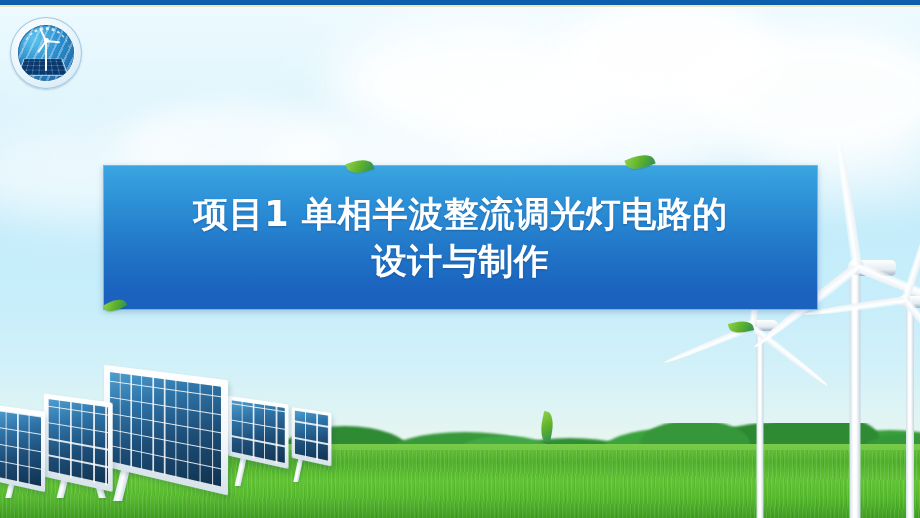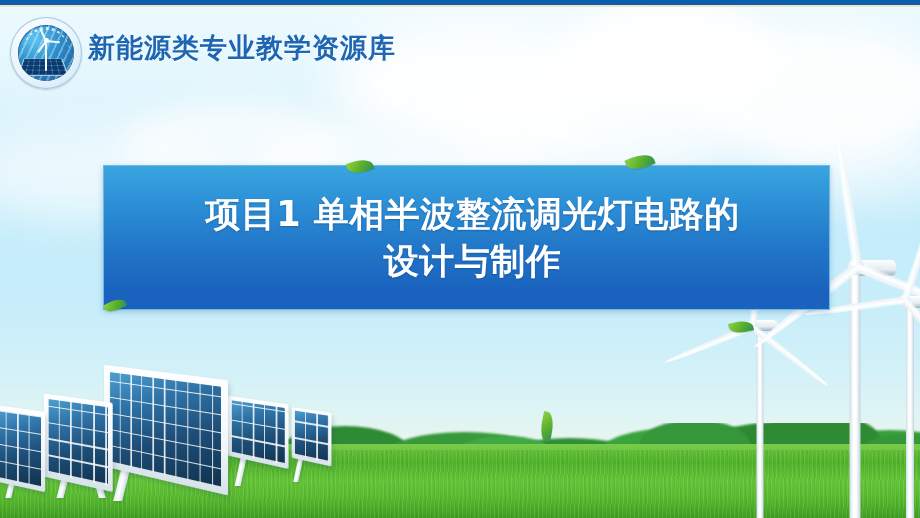--- a/index.html
+++ b/index.html
@@ -75,21 +75,21 @@
     position:absolute;left:90px;top:59px;
     font-size:10.5px;letter-spacing:1.35px;color:#4d9bc9;white-space:nowrap;
   }
 
   
   .banner{
     position:absolute;left:103px;top:165px;width:713px;height:143px;z-index:25;
     background:linear-gradient(to bottom,#3aa5e0 0%,#2e93d8 22%,#2278c9 55%,#1a62be 88%,#1a62be 100%);
     border:1px solid #6fb9e6;
     box-shadow:0 2px 6px rgba(20,70,130,.25);
-    display:flex;align-items:center;justify-content:center;padding-left:12px;
+    display:flex;align-items:center;justify-content:center;
   }
   .banner-text{
     width:640px;text-align:center;color:#ffffff;
     font-family:"DejaVu Sans","Liberation Sans",sans-serif;
     font-weight:bold;font-size:35px;line-height:1.32;letter-spacing:.5px;
     text-shadow:0 1px 2px rgba(10,50,100,.35);
     white-space:pre-line;
   }
 
   
@@ -287,20 +287,19 @@
         <div class="panel"></div>
         <div class="mast"></div>
         <div class="bl" style="transform:rotate(35deg);"></div>
         <div class="bl" style="transform:rotate(155deg);"></div>
         <div class="bl" style="transform:rotate(275deg);"></div>
         <div class="hub"></div>
       </div>
       <div class="arcdots"></div>
     </div>
 
-    <div class="title-cn">新能源类专业教学资源库</div>
 
   </div>
 
   <div class="topbar"></div>
   <div class="goldline"></div>
 
 </div>
 
 </body></html>

